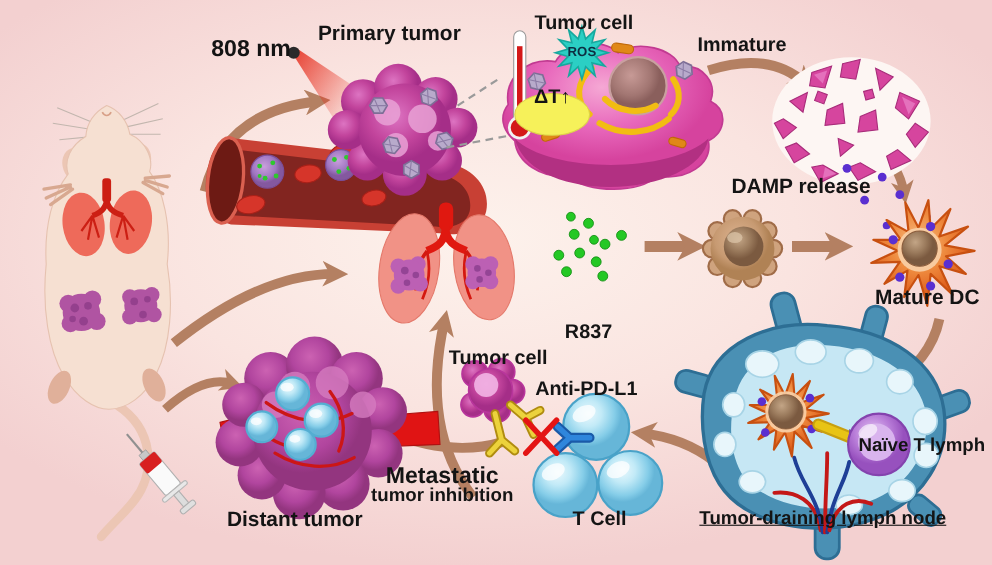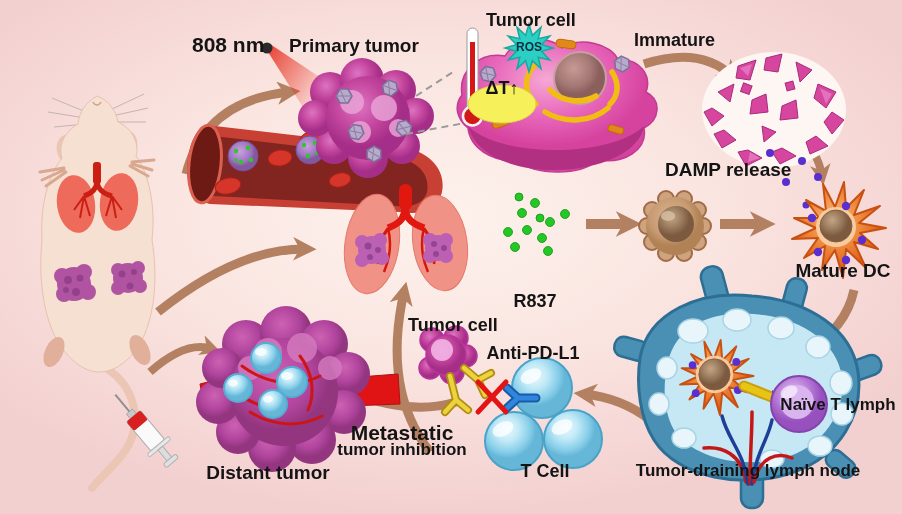--- a/index.html
+++ b/index.html
@@ -531,30 +531,30 @@
         <ellipse cx="261" cy="352" rx="6" ry="4"></ellipse>
             <ellipse cx="287" cy="376" rx="6" ry="4"></ellipse>
             <ellipse cx="233" cy="383" rx="5" ry="3.5"></ellipse>
             <ellipse cx="268" cy="399" rx="5" ry="3.5"></ellipse>
       </g>
     </g>
   </g>
 </svg>
 
 <div class="lbl" style="left:192px;top:33px;font-size:21px;">808 nm</div>
-<div class="lbl" style="left:289px;top:36px;font-size:19px;">Primary tumor</div>
+<div class="lbl" style="left:289px;top:21px;font-size:19px;">Primary tumor</div>
 <div class="lbl" style="left:486px;top:11px;font-size:18px;">Tumor cell</div>
 <div class="lbl ctr" style="left:529px;top:41px;font-size:12px;color:#0d2f42;">ROS</div>
 <div class="lbl ctr" style="left:502px;top:79px;font-size:18px;">ΔT↑</div>
 <div class="lbl" style="left:634px;top:31px;font-size:18px;">Immature</div>
 <div class="lbl" style="left:665px;top:160px;font-size:19px;">DAMP release</div>
 <div class="lbl ctr" style="left:535px;top:252px;font-size:18px;margin-top:40px;">R837</div>
 <div class="lbl ctr" style="left:843px;top:261px;font-size:19px;">Mature DC</div>
 <div class="lbl ctr" style="left:838px;top:396px;font-size:17px;">Naïve T lymph</div>
-<div class="lbl ctr" style="left:748px;top:462px;font-size:17px;">Tumor-draining lymph node</div>
+<div class="lbl ctr" style="left:748px;top:462px;font-size:17px;text-decoration:underline;">Tumor-draining lymph node</div>
 <div class="lbl ctr" style="left:545px;top:462px;font-size:18px;">T Cell</div>
 <div class="lbl ctr" style="left:533px;top:344px;font-size:18px;">Anti-PD-L1</div>
 <div class="lbl" style="left:408px;top:316px;font-size:18px;">Tumor cell</div>
 <div class="lbl ctr" style="left:402px;top:421px;font-size:21px;">Metastatic</div>
 <div class="lbl ctr" style="left:402px;top:441px;font-size:17px;">tumor inhibition</div>
 <div class="lbl ctr" style="left:268px;top:463px;font-size:19px;">Distant tumor</div>
 
 </div>
 
 </body></html>

